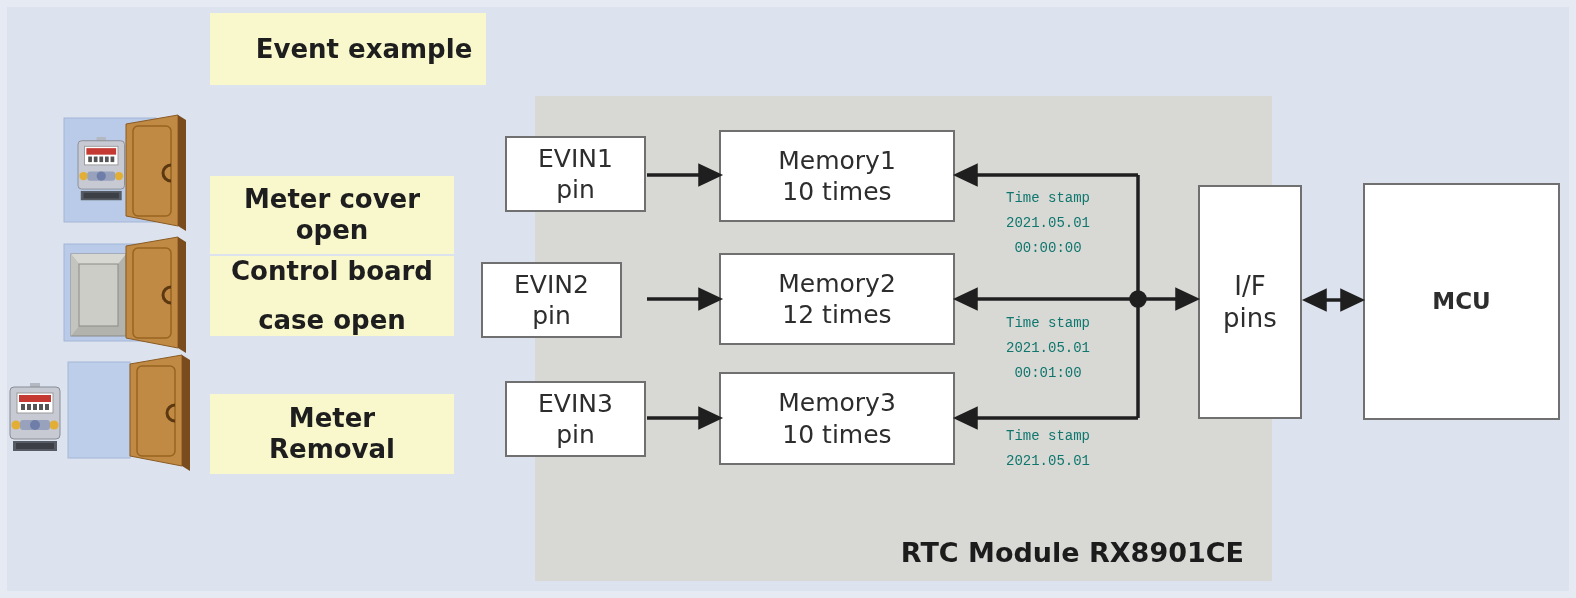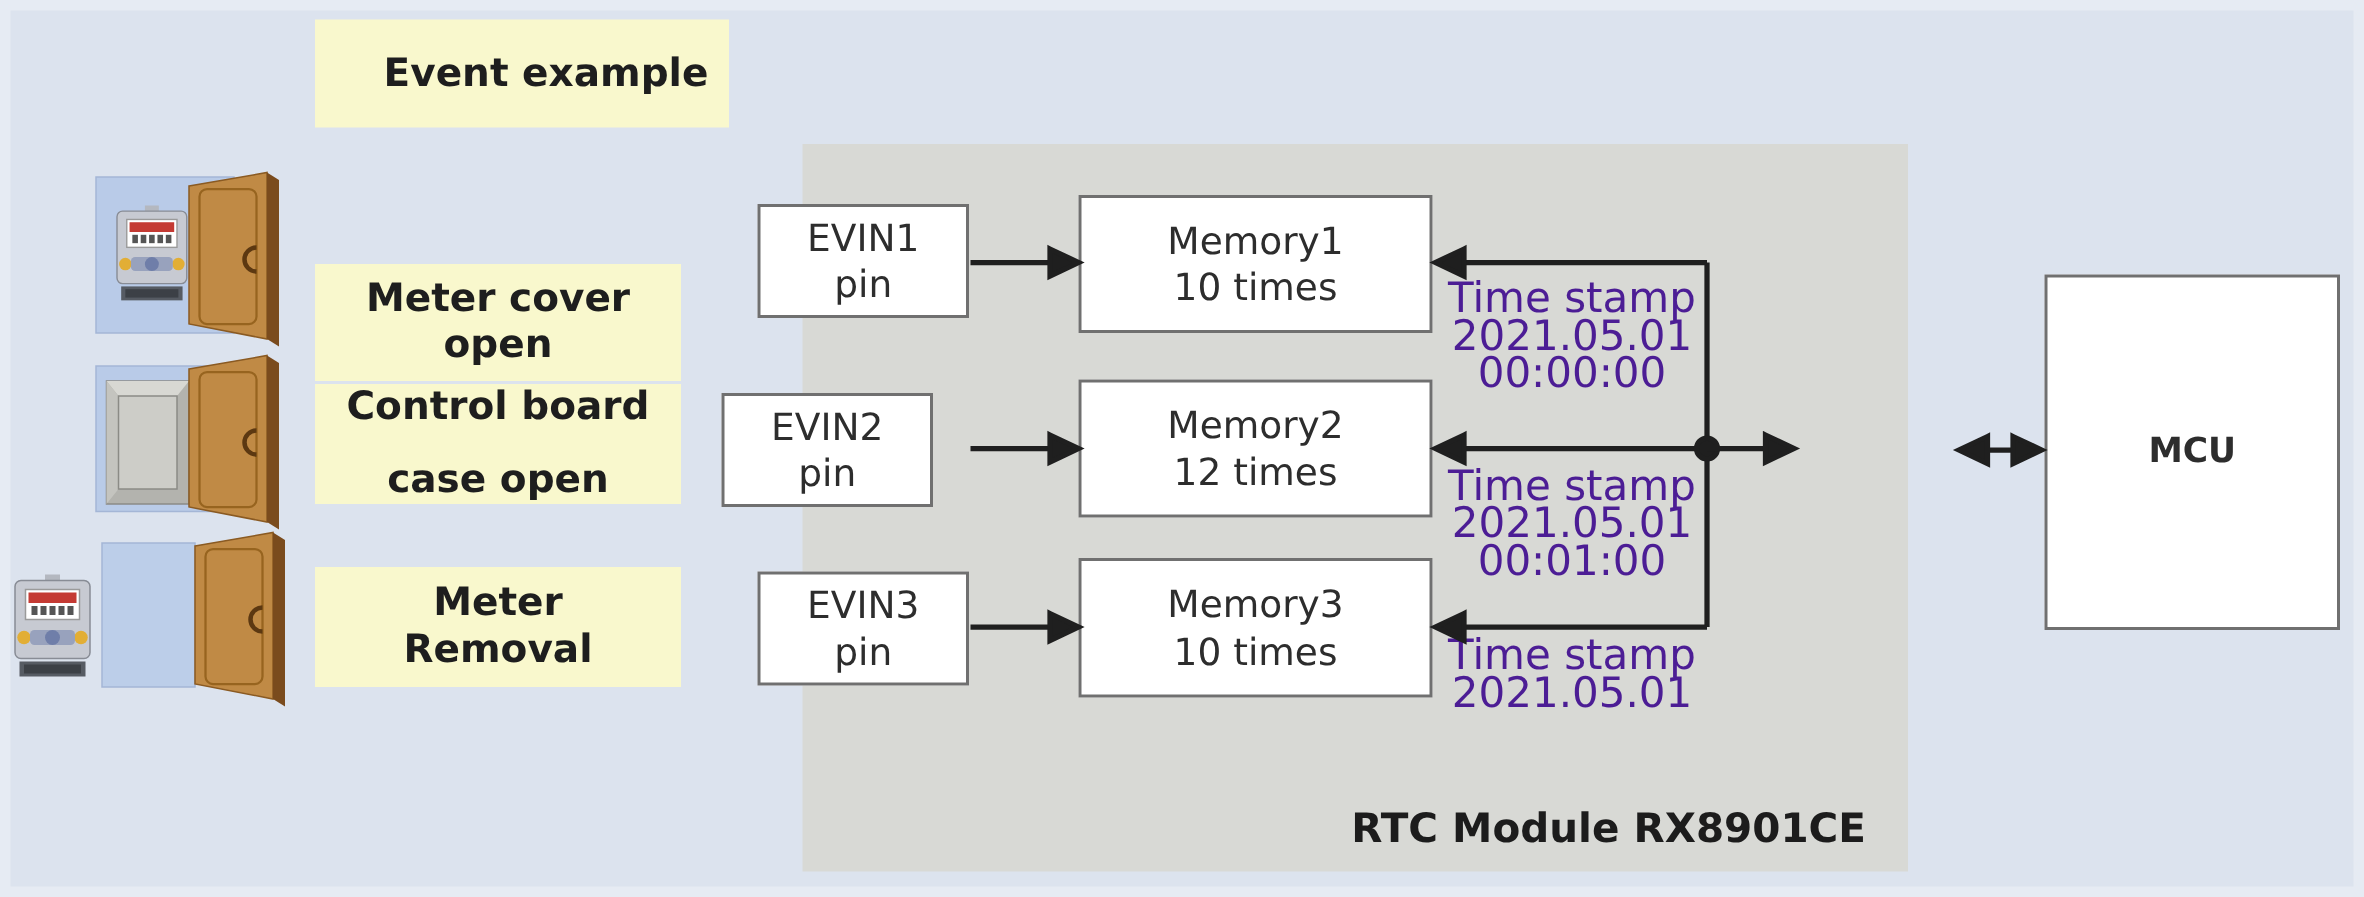--- a/index.html
+++ b/index.html
@@ -14,41 +14,41 @@
 
   
   .ylabel {
     position:absolute; left:210px; width:244px; background:#f9f8cd;
     display:flex; flex-direction:column; align-items:center; justify-content:center;
     text-align:center; font-weight:bold; font-size:26px; color:#1e1e1e; line-height:1.18;
   }
   #label-event        { top:13px;  height:72px;padding-left:32px; }
   #label-meter-cover  { top:133px; height:78px;margin-top:43px; }
   #label-control-board{ top:256px; height:80px;justify-content:space-between; }
-  #label-meter-removal{ top:378px; height:80px; }
+  #label-meter-removal{ top:394px; height:80px; }
 
   
   .wbox {
     position:absolute; background:#ffffff; border:2px solid #707070; box-sizing:border-box;
     display:flex; flex-direction:column; align-items:center; justify-content:center;
     text-align:right; font-size:25px; color:#2d2d2d; line-height:1.25;
   }
   #evin1 { left:505px; top:136px; width:141px; height:76px; }
   #evin2 { left:481px; top:262px; width:141px; height:76px; }
   #evin3 { left:505px; top:381px; width:141px; height:76px; }
   #mem1  { left:719px; top:130px; width:236px; height:92px; }
   #mem2  { left:719px; top:253px; width:236px; height:92px; }
   #mem3  { left:719px; top:372px; width:236px; height:93px; }
   #ifbox { left:1198px; top:185px; width:104px; height:234px; font-size:26px; }
   #mcubox{ left:1363px; top:183px; width:197px; height:237px; font-size:23px;font-weight:bold; }
 
   
   .ts {
     position:absolute; width:170px; text-align:center;
-    color:#4c1d95; font-size:28px; line-height:25px;
+    color:#0f766e; font-size:14px; line-height:25px;font-family:Liberation Mono, monospace;
   }
   #ts1 { left:963px; top:186px; }
   #ts2 { left:963px; top:311px; }
   #ts3 { left:963px; top:424px; }
   .ts span { display:block; }
 
   .rtc-label {
     position:absolute; left:898px; top:522px; width:346px; text-align:right;
     font-weight:bold; font-size:27px; color:#1c1c1c;margin-top:15px;
   }
@@ -149,20 +149,24 @@
   </div>
   <div class="wbox" id="mem2">
     <span>Memory2</span>
     <span>12 times</span>
   </div>
   <div class="wbox" id="mem3">
     <span>Memory3</span>
     <span>10 times</span>
   </div>
 
+  <div class="wbox" id="ifbox">
+    <span>I/F</span>
+    <span>pins</span>
+  </div>
   <div class="wbox" id="mcubox">
     <span>MCU</span>
   </div>
 
   <div class="ts" id="ts1">
     <span>Time stamp</span>
     <span>2021.05.01</span>
     <span>00:00:00</span>
   </div>
   <div class="ts" id="ts2">

